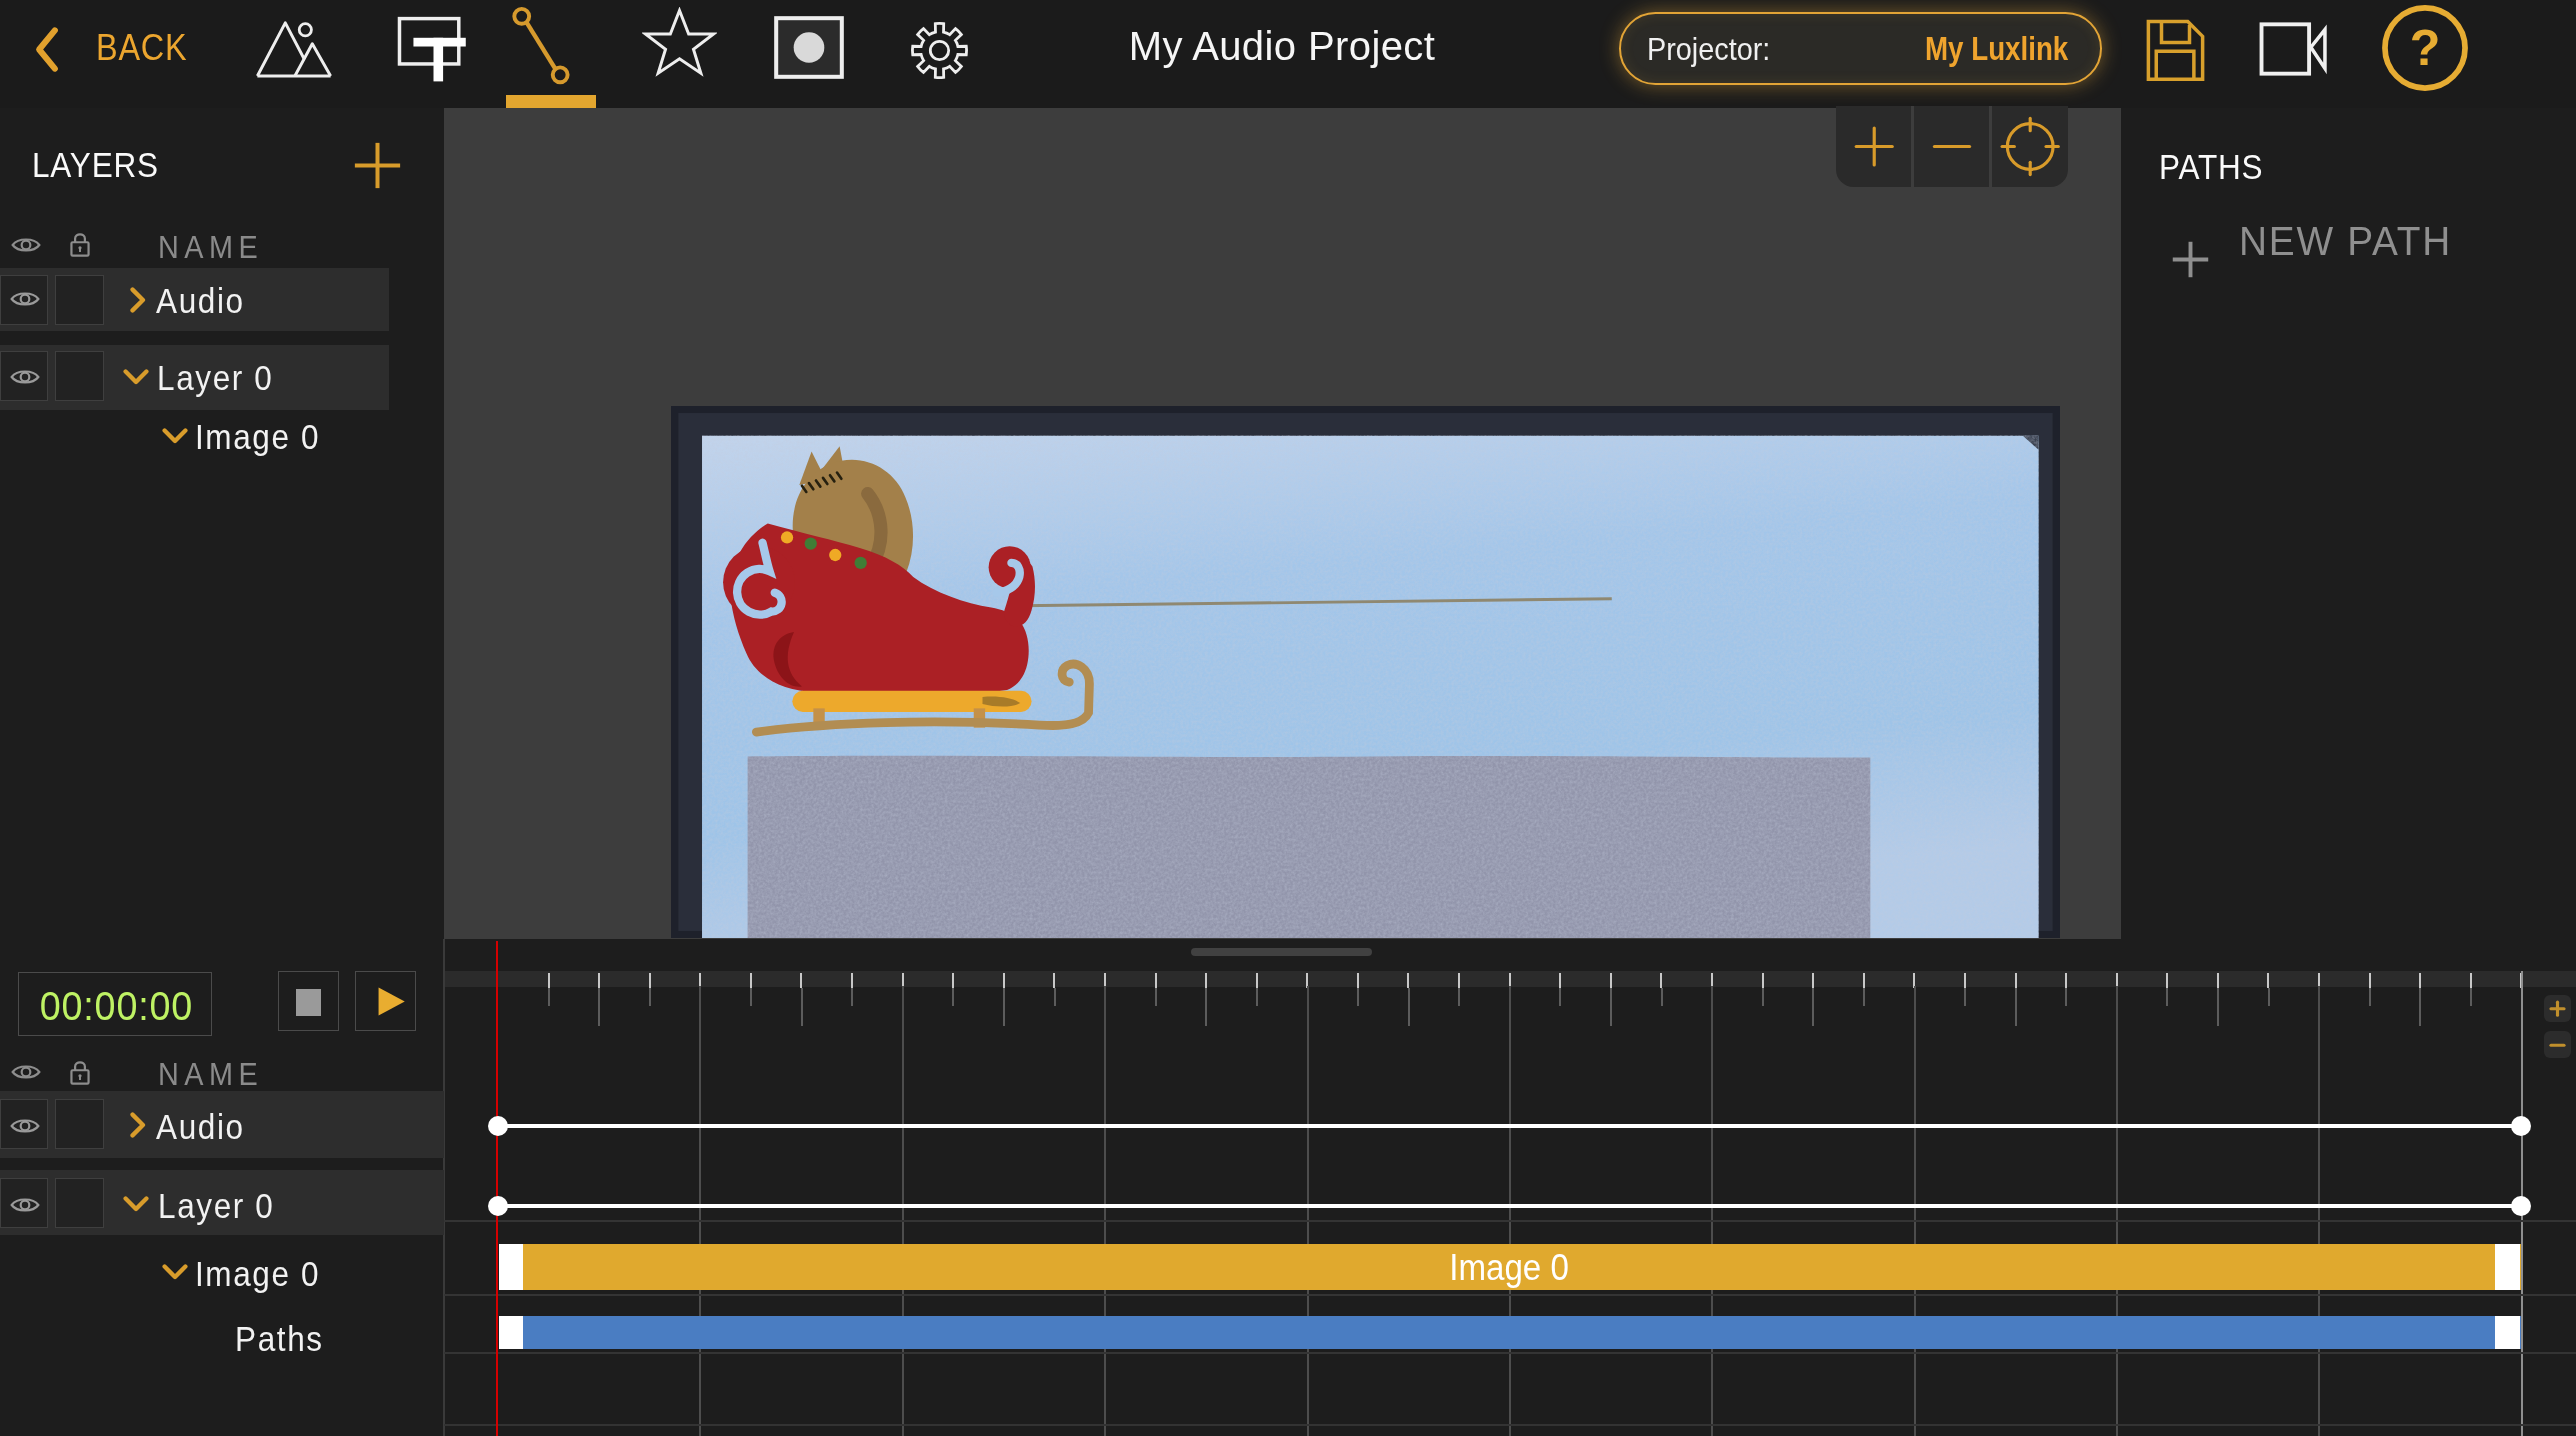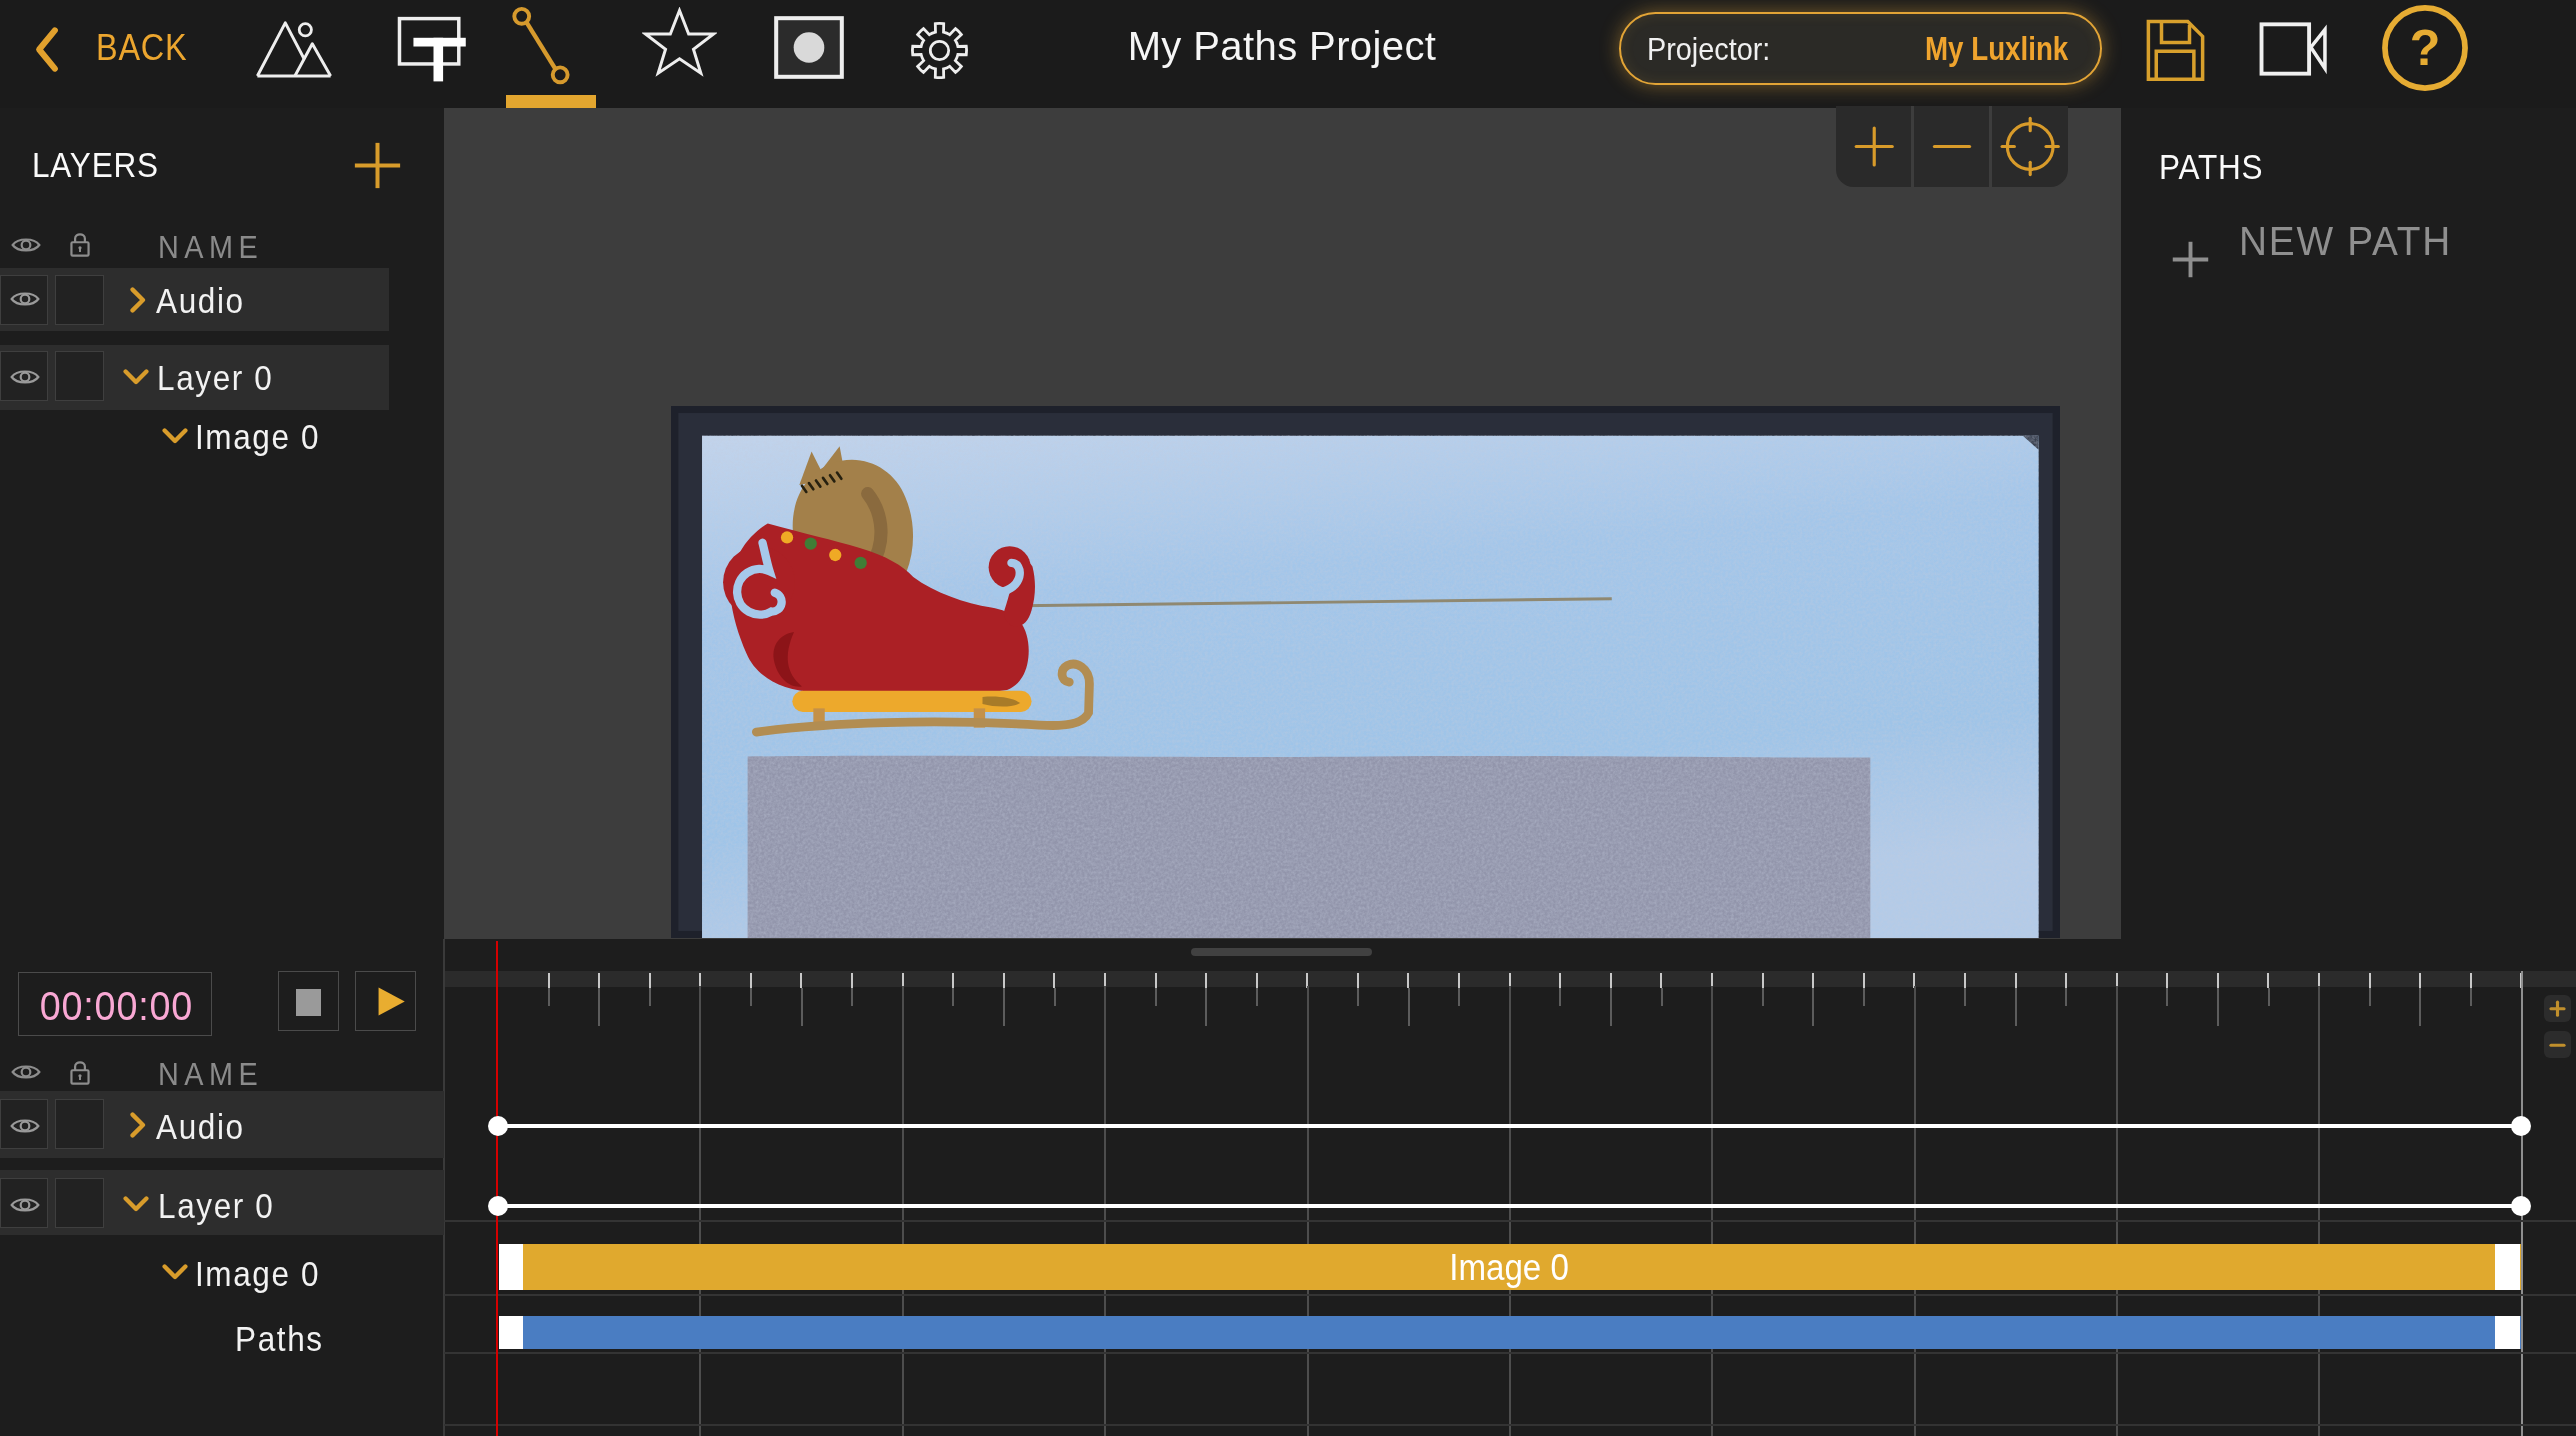--- a/index.html
+++ b/index.html
@@ -50,21 +50,21 @@
     <circle cx="40" cy="36" r="17.5" fill="#d9d9d9"></circle>
   </svg>
 
   <svg style="left:908px;top:17.5px;" width="63" height="65" viewBox="0 0 72 74">
     <g fill="none" stroke="#eee" stroke-width="3.2">
       <path d="M 31.4,16.0 A 21.5 21.5 0 0 1 31.4,16.0 L 31.2,6.4 A 31 31 0 0 1 40.8,6.4 L 40.6,16.0 A 21.5 21.5 0 0 1 47.6,18.9 A 21.5 21.5 0 0 1 47.6,18.9 L 54.3,12.0 A 31 31 0 0 1 61.0,18.7 L 54.1,25.4 A 21.5 21.5 0 0 1 57.0,32.4 A 21.5 21.5 0 0 1 57.0,32.4 L 66.6,32.2 A 31 31 0 0 1 66.6,41.8 L 57.0,41.6 A 21.5 21.5 0 0 1 54.1,48.6 A 21.5 21.5 0 0 1 54.1,48.6 L 61.0,55.3 A 31 31 0 0 1 54.3,62.0 L 47.6,55.1 A 21.5 21.5 0 0 1 40.6,58.0 A 21.5 21.5 0 0 1 40.6,58.0 L 40.8,67.6 A 31 31 0 0 1 31.2,67.6 L 31.4,58.0 A 21.5 21.5 0 0 1 24.4,55.1 A 21.5 21.5 0 0 1 24.4,55.1 L 17.7,62.0 A 31 31 0 0 1 11.0,55.3 L 17.9,48.6 A 21.5 21.5 0 0 1 15.0,41.6 A 21.5 21.5 0 0 1 15.0,41.6 L 5.4,41.8 A 31 31 0 0 1 5.4,32.2 L 15.0,32.4 A 21.5 21.5 0 0 1 17.9,25.4 A 21.5 21.5 0 0 1 17.9,25.4 L 11.0,18.7 A 31 31 0 0 1 17.7,12.0 L 24.4,18.9 A 21.5 21.5 0 0 1 31.4,16.0 Z"></path>
       <circle cx="36" cy="37" r="10.5"></circle>
     </g>
   </svg>
 
-  <div class="t" style="left:1019px;top:26px;width:526px;text-align:center;font-size:40px;color:#f6f6f6;letter-spacing:0.4px;">My Paths Project</div>
+  <div class="t" style="left:1019px;top:26px;width:526px;text-align:center;font-size:40px;color:#f6f6f6;letter-spacing:0.4px;">My Audio Project</div>
 
   <div class="abs" style="left:1619px;top:12.3px;width:479px;height:69px;border:2.6px solid #e2a436;border-radius:37px;background:#2b2a26;box-shadow:0 0 19.3px rgba(230,170,60,.45), inset 0 0 12.3px rgba(230,170,60,.12);"></div>
   <div class="t" style="left:1647px;top:33px;font-size:32px;color:#f0f0f0;"><span class="cx" style="display:inline-block;">Projector:</span></div>
   <div class="t" style="left:1925px;top:32px;font-size:33px;color:#efa42e;font-weight:bold;"><span style="display:inline-block;transform:scaleX(.84);transform-origin:0 50%;">My Luxlink</span></div>
 
   <svg style="left:2144px;top:16px;" width="63" height="67" viewBox="0 0 72 76">
     <g fill="none" stroke="#d8a02c" stroke-width="4">
       <path d="M 5,6 H 50 L 67,23 V 72 H 5 Z"></path>
       <path d="M 20,6 V 30 H 52 V 10"></path>
       <path d="M 14,72 V 40 H 57 V 72"></path>
@@ -304,21 +304,21 @@
   <div class="abs" style="left:2544px;top:1031px;width:27px;height:27px;background:#2c2c2c;border-radius:6.1px;"></div>
   <svg style="left:2544px;top:995px;" width="27" height="64" viewBox="0 0 31 73">
     <g stroke="#c08f2c" stroke-width="3.6" stroke-linecap="round">
       <line x1="8" y1="15.5" x2="23" y2="15.5"></line>
         <line x1="15.5" y1="8" x2="15.5" y2="23"></line>
       <line x1="8" y1="57.5" x2="23" y2="57.5"></line>
     </g>
   </svg>
 
   <div class="abs" style="left:18.4px;top:972px;width:192px;height:62px;border:1.8px solid #4b4b4b;"></div>
-  <div class="t" style="left:18.4px;top:986px;width:196px;text-align:center;font-size:41px;color:#f9a8d4;letter-spacing:0.9px;"><span class="cxc" style="display:inline-block;">00:00:00</span></div>
+  <div class="t" style="left:18.4px;top:986px;width:196px;text-align:center;font-size:41px;color:#bef264;letter-spacing:0.9px;"><span class="cxc" style="display:inline-block;">00:00:00</span></div>
   <div class="abs" style="left:278px;top:971px;width:59px;height:58px;border:1.8px solid #4b4b4b;"></div>
   <div class="abs" style="left:296px;top:989px;width:25.4px;height:27px;background:#9a9a9a;"></div>
   <div class="abs" style="left:355px;top:971px;width:59px;height:58px;border:1.8px solid #4b4b4b;"></div>
   <svg style="left:355px;top:971px;" width="62" height="61" viewBox="0 0 71 70">
     <polygon points="27,19 27,51 57,35" fill="#e9ad30"></polygon>
   </svg>
 
   <div id="rows">
       <svg style="left:10.5px;top:235px;" width="30" height="20" viewBox="0 0 44 30">
         <path d="M 2,15 C 10,4 34,4 42,15 C 34,26 10,26 2,15 Z" fill="none" stroke="#8d8d8d" stroke-width="3.3"></path>

